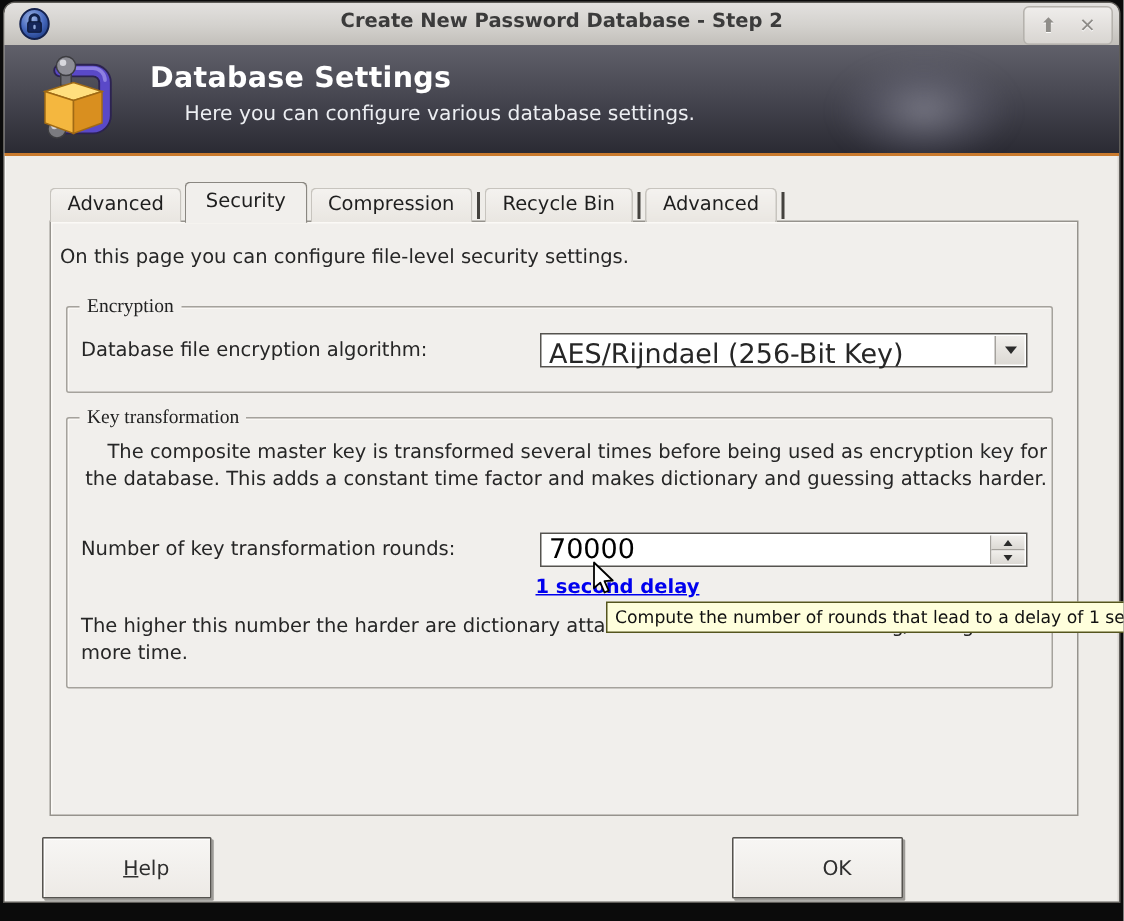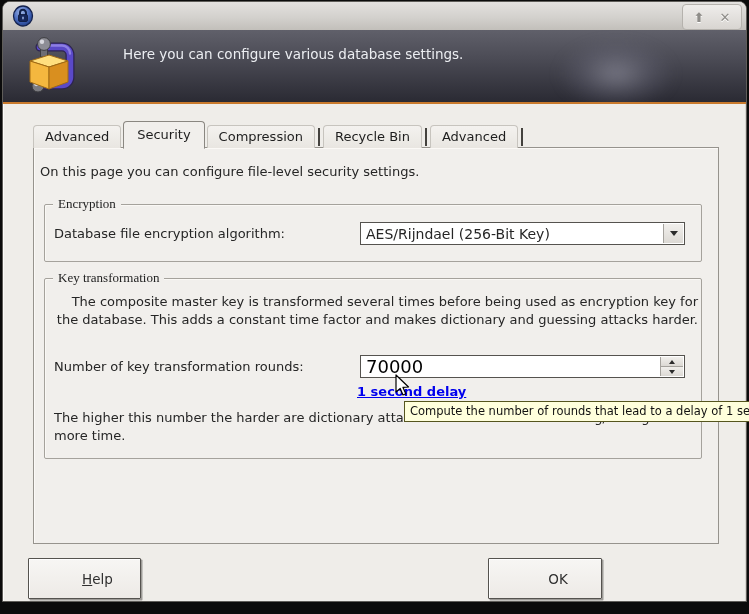--- a/index.html
+++ b/index.html
@@ -87,21 +87,21 @@
     color:#222222;
     font-family:Liberation Serif, serif;
   }
   .gb-encryption{left:10px;top:56px;width:656px;height:56px;}
   .gb-keytransform{left:10px;top:130px;width:656px;height:179px;}
   .field-label{position:absolute;left:9px;white-space:nowrap;}
   .combo{
     position:absolute;left:315px;top:17px;width:325px;height:23px;
     background:#ffffff;border:1px solid #55534f;box-sizing:border-box;
   }
-  .combo-value{position:absolute;left:5px;top:3px;white-space:nowrap;font-size:14px;}
+  .combo-value{position:absolute;left:5px;top:3px;white-space:nowrap;font-size:18px;}
   .combo-btn{
     position:absolute;right:1px;top:1px;bottom:1px;width:19px;
     background:linear-gradient(#f1efec,#dcd9d4);border-left:1px solid #a5a29d;
     display:flex;align-items:center;justify-content:center;
   }
   .arrow-down{
     width:0;height:0;border-left:4px solid transparent;border-right:4px solid transparent;
     border-top:5px solid #2b2b2b;
   }
   .desc{position:absolute;left:11px;top:14px;width:642px;line-height:18px;text-align:right;}
@@ -165,20 +165,21 @@
               <stop offset="55%" stop-color="#4a6cc0"></stop>
               <stop offset="100%" stop-color="#1e3d86"></stop>
           </radialGradient>
         </defs>
         <ellipse cx="11" cy="11" rx="9.5" ry="10" fill="url(#lockbg)" stroke="#14224e" stroke-width="1.3"></ellipse>
         <path d="M8 10 v-2.2 a3 3 0 0 1 6 0 V10" fill="none" stroke="#10204a" stroke-width="2"></path>
         <rect x="6.5" y="9.5" width="9" height="7" rx="1.4" fill="#15265a" stroke="#0c1838" stroke-width="0.8"></rect>
         <rect x="10.2" y="11.5" width="1.6" height="3" rx="0.8" fill="#8fa6d8"></rect>
       </svg>
     </span>
+    <div class="titlebar-title">Create New Password Database - Step 2</div>
     <div class="titlebar-buttons">
       <div class="tb-btn">⬆</div>
       <div class="tb-btn">✕</div>
     </div>
   </div>
 
   <div class="banner">
     <div class="banner-ghost"></div>
     <span class="banner-icon">
       <svg width="66" height="62" viewBox="0 0 66 62">
@@ -193,20 +194,21 @@
         <rect x="24.5" y="12" width="7" height="10" fill="#6d6d74" stroke="#3c3c40" stroke-width="1"></rect>
         <circle cx="28" cy="9" r="6.4" fill="#8d8d95" stroke="#3c3c40" stroke-width="1"></circle>
         <circle cx="26" cy="6.8" r="2.2" fill="#d8d8de"></circle>
 
         <polygon points="14,26 33,20 52,26 33,32" fill="#ffdf7e" stroke="#a06a14" stroke-width="1"></polygon>
         <polygon points="14,26 33,32 33,54 14,47" fill="#f4b73f" stroke="#a06a14" stroke-width="1"></polygon>
         <polygon points="52,26 33,32 33,54 52,47" fill="#d98f1f" stroke="#a06a14" stroke-width="1"></polygon>
       </svg>
     </span>
     <div class="banner-text">
+      <div class="banner-title">Database Settings</div>
       <div class="banner-subtitle">Here you can configure various database settings.</div>
     </div>
   </div>
 
   <div class="tabs">
     <div class="tab">Advanced</div>
     <div class="tab active">Security</div>
     <div class="tab">Compression</div>
     <div class="tab-sep"></div>
     <div class="tab">Recycle Bin</div>

